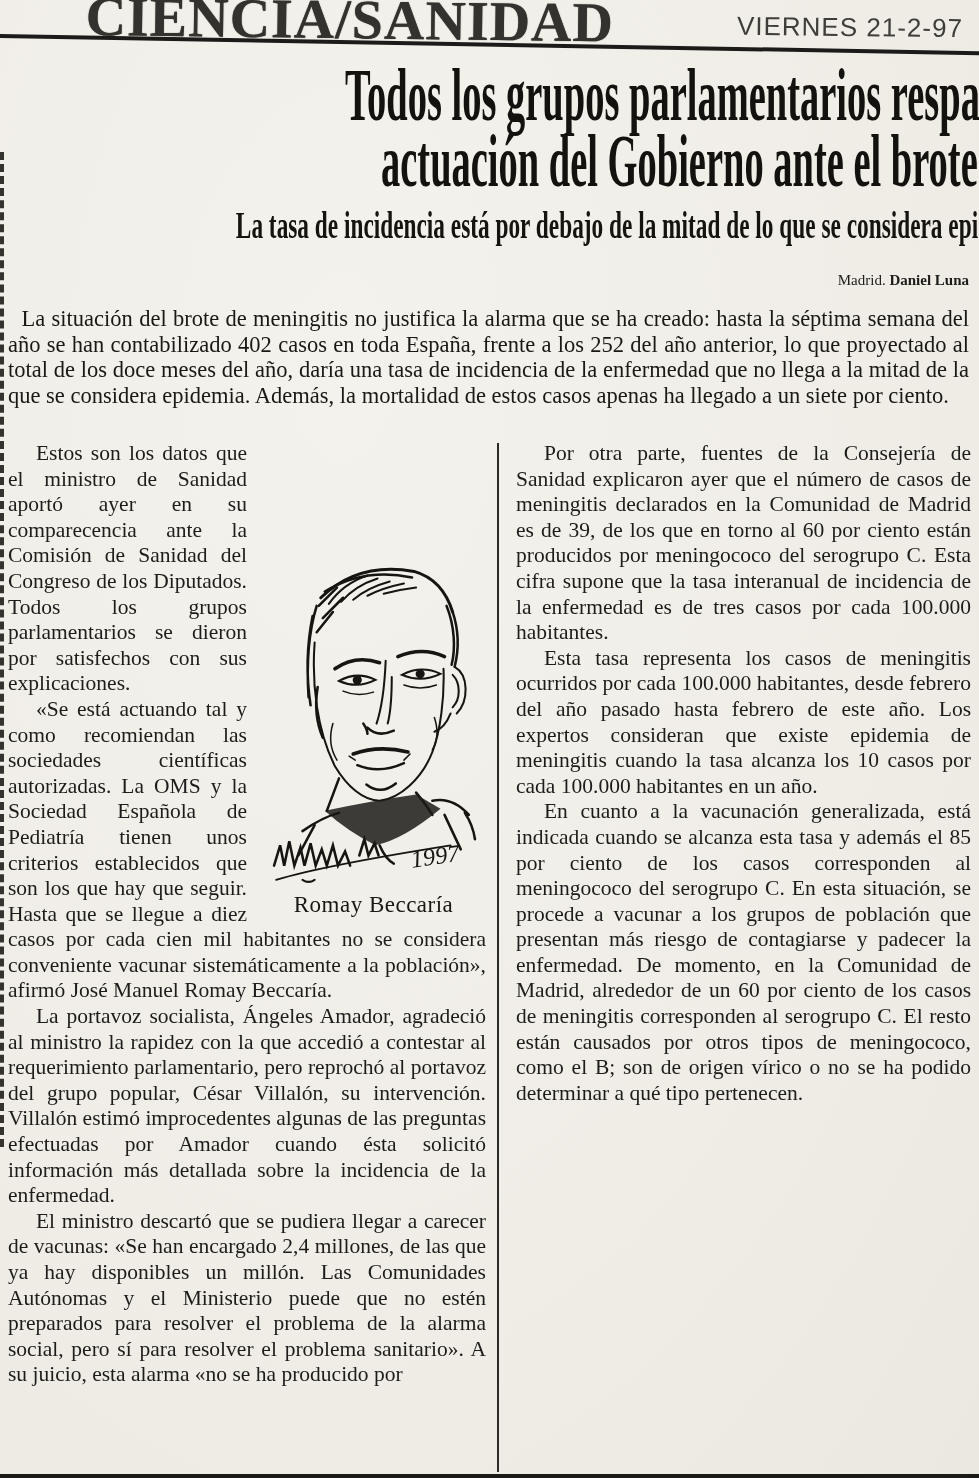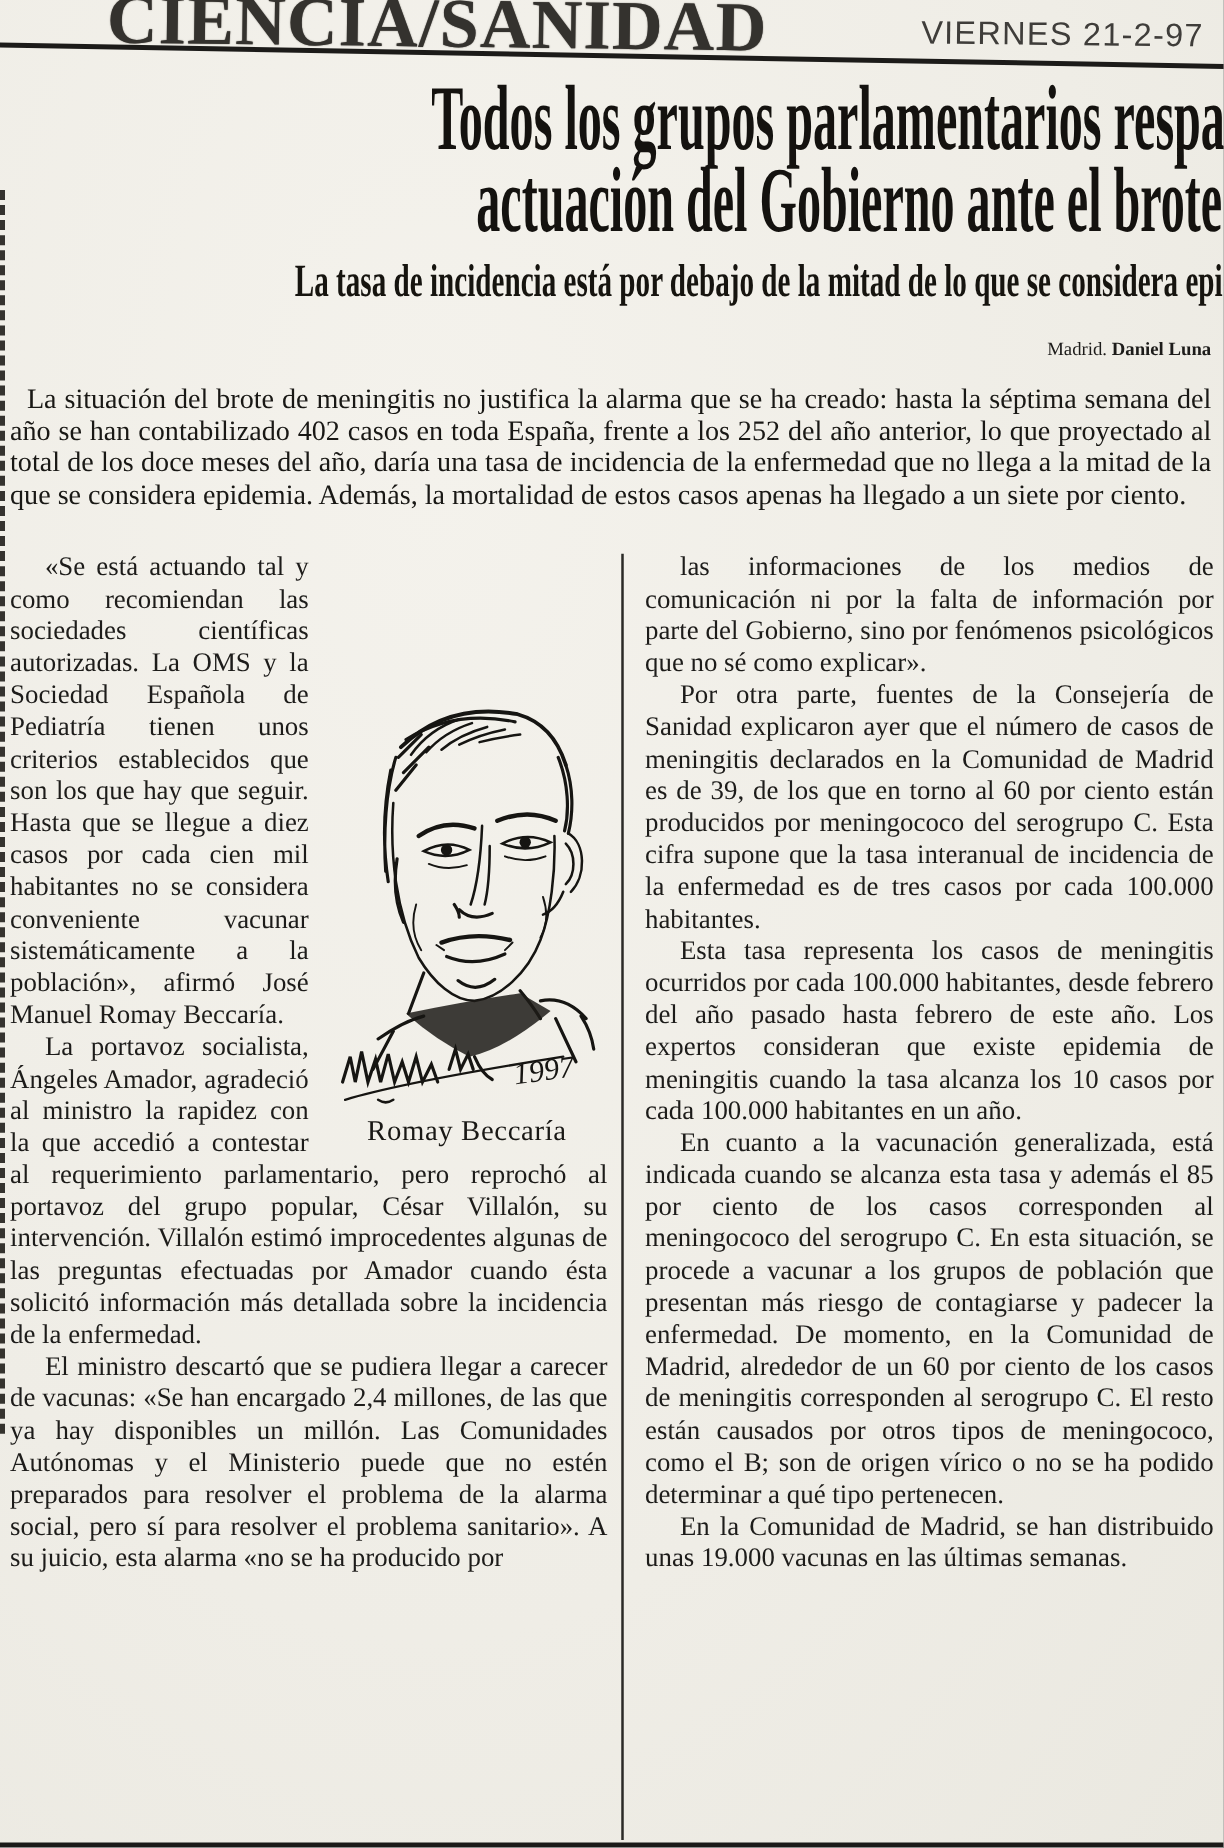--- a/index.html
+++ b/index.html
@@ -153,31 +153,30 @@
 
           <path d="M12,316 l6,-20 l4,20 l5,-24 l5,24 l6,-18 l4,18 l6,-22 l5,22 l6,-16 l5,16 l6,-20 l5,20 l7,-14 l5,14" stroke-width="2.5"></path>
           <path d="M96,306 l5,-16 l4,16 l6,-12 l4,12 M116,296 q6,14 14,18" stroke-width="2.5"></path>
           <path d="M14,330 Q60,316 186,296" stroke-width="1.8"></path>
           <path d="M40,330 q6,4 12,0" stroke-width="2"></path>
           <text x="148" y="318" font-size="24" font-style="italic" fill="#161512" stroke="none" transform="rotate(-8 148 318)" font-family="Liberation Serif, DejaVu Serif, serif">1997</text>
         </svg>
         <figcaption class="portrait-caption">Romay Beccaría</figcaption>
       </figure>
 
+      <p>Estos son los datos que el ministro de Sanidad aportó ayer en su comparecencia ante la Comisión de Sanidad del Congreso de los Diputados. Todos los grupos parlamentarios se dieron por satisfechos con sus explicaciones.</p>
       <p>«Se está actuando tal y como recomiendan las sociedades científicas autorizadas. La OMS y la Sociedad Española de Pediatría tienen unos criterios establecidos que son los que hay que seguir. Hasta que se llegue a diez casos por cada cien mil habitantes no se considera conveniente vacunar sistemáticamente a la población», afirmó José Manuel Romay Beccaría.</p>
       <p>La portavoz socialista, Ángeles Amador, agradeció al ministro la rapidez con la que accedió a contestar al requerimiento parlamentario, pero reprochó al portavoz del grupo popular, César Villalón, su intervención. Villalón estimó improcedentes algunas de las preguntas efectuadas por Amador cuando ésta solicitó información más detallada sobre la incidencia de la enfermedad.</p>
       <p>El ministro descartó que se pudiera llegar a carecer de vacunas: «Se han encargado 2,4 millones, de las que ya hay disponibles un millón. Las Comunidades Autónomas y el Ministerio puede que no estén preparados para resolver el problema de la alarma social, pero sí para resolver el problema sanitario». A su juicio, esta alarma «no se ha producido por</p>
     </div>
 
     <div class="col col-right">
-      <p>las informaciones de los medios de comunicación ni por la falta de información por parte del Gobierno, sino por fenómenos psicológicos que no sé como explicar».</p>
       <p>Por otra parte, fuentes de la Consejería de Sanidad explicaron ayer que el número de casos de meningitis declarados en la Comunidad de Madrid es de 39, de los que en torno al 60 por ciento están producidos por meningococo del serogrupo C. Esta cifra supone que la tasa interanual de incidencia de la enfermedad es de tres casos por cada 100.000 habitantes.</p>
       <p>Esta tasa representa los casos de meningitis ocurridos por cada 100.000 habitantes, desde febrero del año pasado hasta febrero de este año. Los expertos consideran que existe epidemia de meningitis cuando la tasa alcanza los 10 casos por cada 100.000 habitantes en un año.</p>
       <p>En cuanto a la vacunación generalizada, está indicada cuando se alcanza esta tasa y además el 85 por ciento de los casos corresponden al meningococo del serogrupo C. En esta situación, se procede a vacunar a los grupos de población que presentan más riesgo de contagiarse y padecer la enfermedad. De momento, en la Comunidad de Madrid, alrededor de un 60 por ciento de los casos de meningitis corresponden al serogrupo C. El resto están causados por otros tipos de meningococo, como el B; son de origen vírico o no se ha podido determinar a qué tipo pertenecen.</p>
-      <p>En la Comunidad de Madrid, se han distribuido unas 19.000 vacunas en las últimas semanas.</p>
     </div>
   </div>
 
   <div class="col-divider"></div>
   <div class="left-edge-artifact"></div>
   <div class="bottom-rule"></div>
 
 </div>
 
 </body></html>

